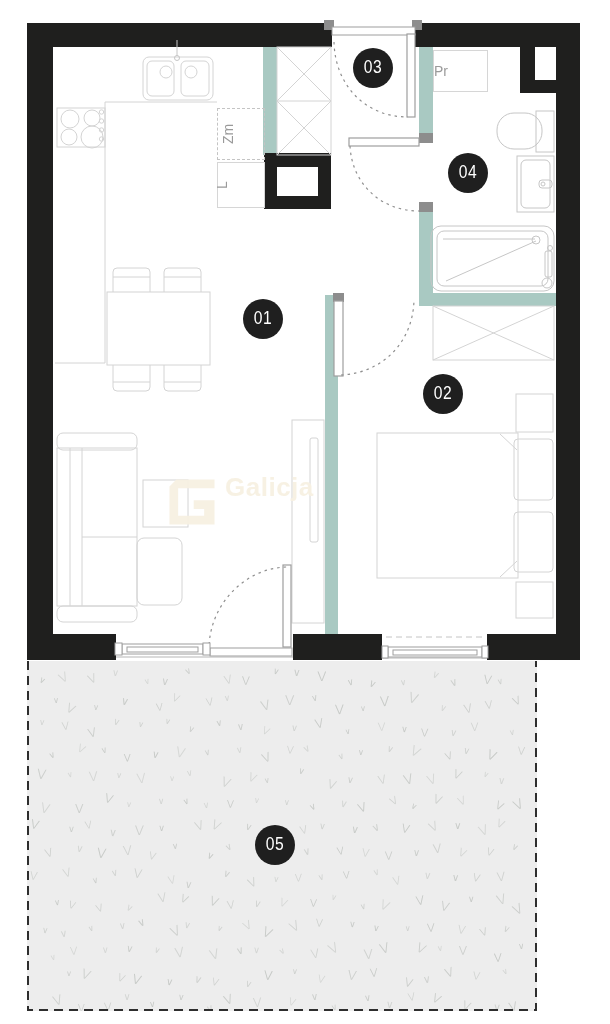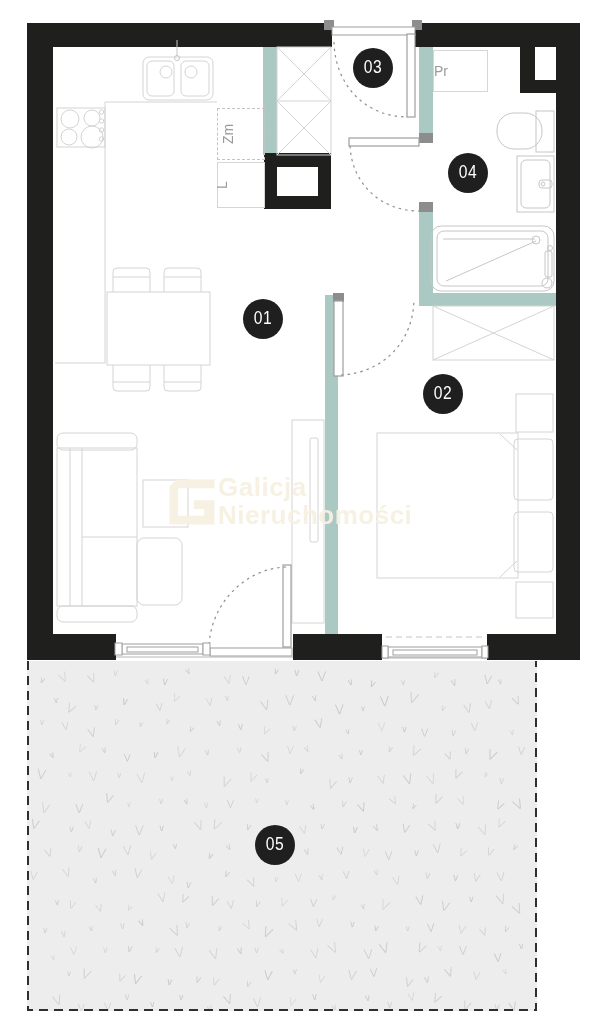--- a/index.html
+++ b/index.html
@@ -24,21 +24,21 @@
   .dashline{fill:none;stroke:#c4c4c4;stroke-width:1;stroke-dasharray:6 4;}
   .gborder{fill:none;stroke:#2e2e2e;stroke-width:2;stroke-dasharray:9 6;}
   .roomlabel{position:absolute;width:40px;height:40px;border-radius:50%;
              background:var(--circle);color:#fff;display:flex;align-items:center;
              justify-content:center;font-size:17px;letter-spacing:.5px;z-index:40;}
   .roomlabel span{display:inline-block;transform:scaleX(.92) scaleY(1.05);}
   .appbox{position:absolute;display:flex;align-items:center;justify-content:flex-start;
           color:var(--applabel);font-size:14px;z-index:12;background:transparent;}
   .rot{transform:rotate(-90deg);}
   #watermark{position:absolute;left:166px;top:473px;display:flex;align-items:flex-start;
-             z-index:50;color:var(--wm);pointer-events:none;}
+             gap:7px;z-index:50;color:var(--wm);pointer-events:none;}
   #watermark .wmtext{font-weight:bold;font-size:26px;line-height:28px;letter-spacing:.5px;}
 </style>
 </head>
 <body>
 
 <div id="canvas">
 
   <div id="garden">
       <span class="tuft" style="left: 12.0762px; top: 15.1189px; font-size: 8.7px; transform: rotate(27deg); opacity: 0.95;">∨</span>
       <span class="tuft" style="left: 32.4679px; top: 11.2395px; font-size: 10.2px; transform: rotate(-26deg); opacity: 0.61;">⋁</span>
@@ -492,17 +492,16 @@
   <div class="roomlabel" style="left:255px;top:825px">
     <span>05</span>
     </div>
 
   <div id="watermark">
     <svg width="52" height="58" viewBox="0 0 60 60">
       <path fill="currentColor" d="M56,4 H12 L4,12 V56 H56 V28 H32 V38 H44 V46 H14 V14 H56 Z"></path>
     </svg>
     <div class="wmtext">
       <div>Galicja</div>
-      <div>Nieruchomości</div>
     </div>
   </div>
 
 </div>
 
 </body></html>

